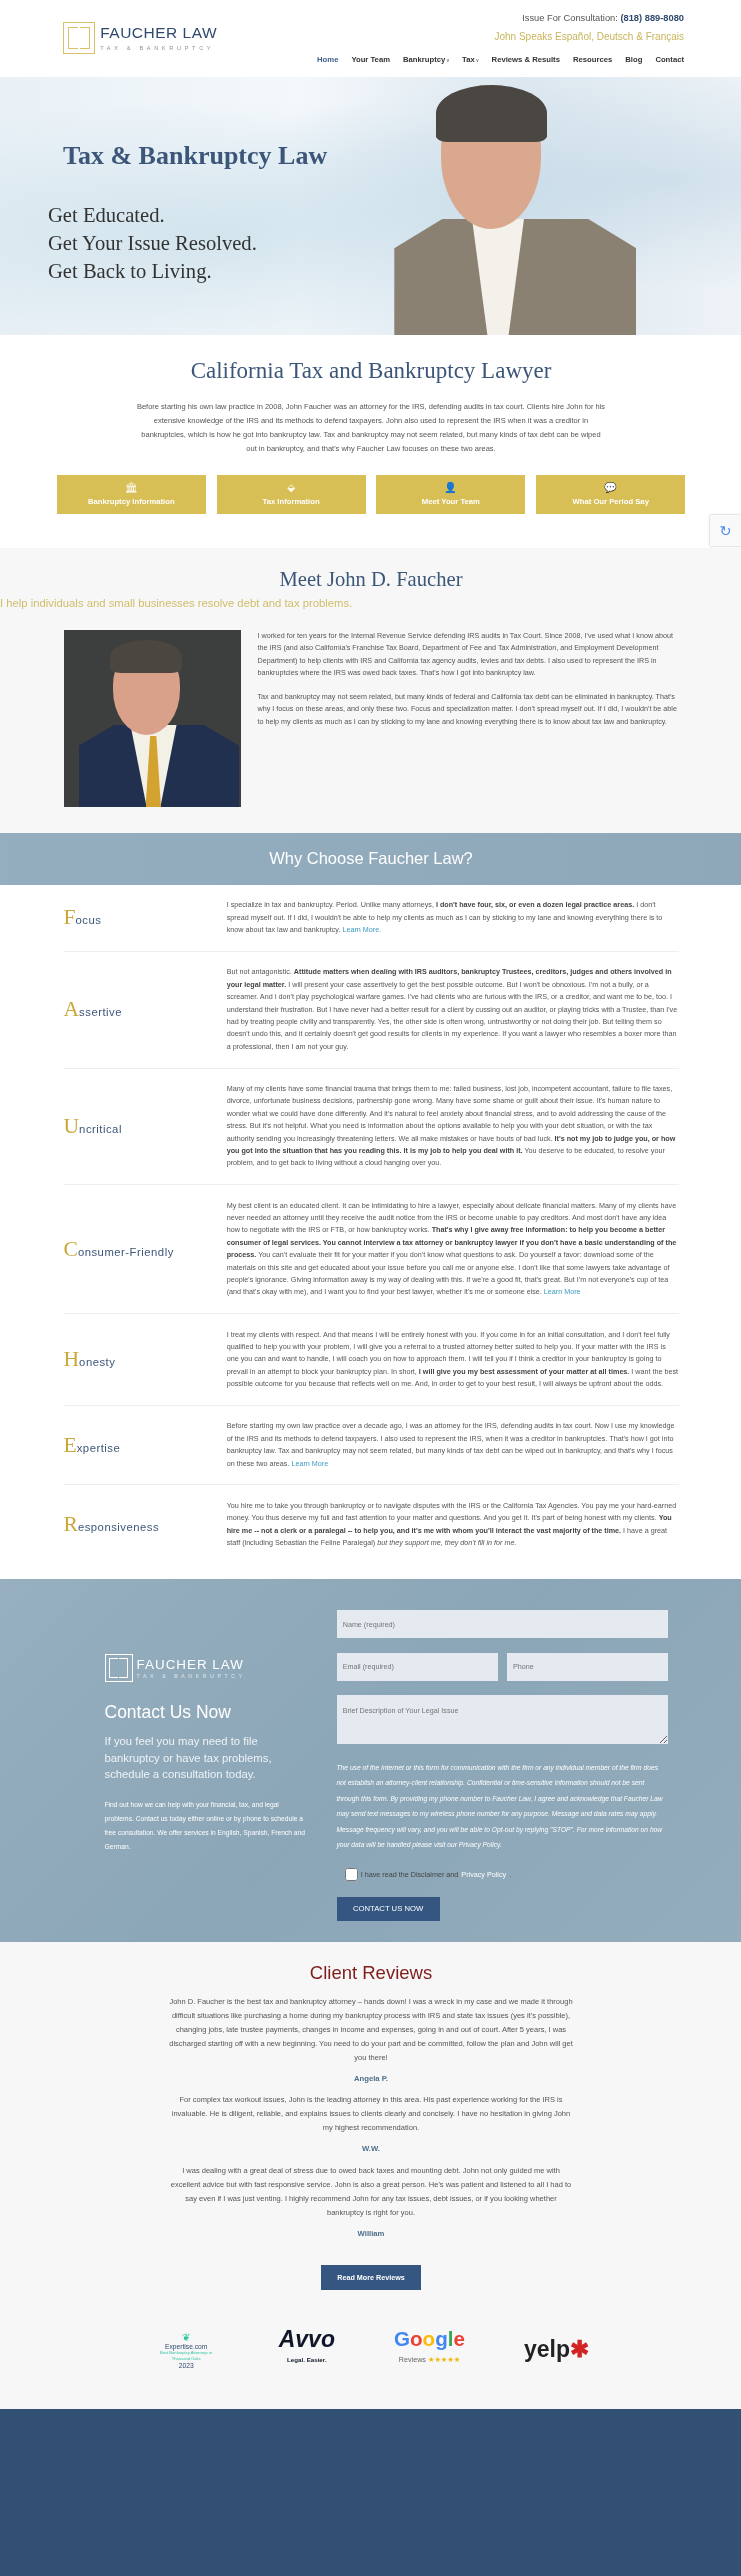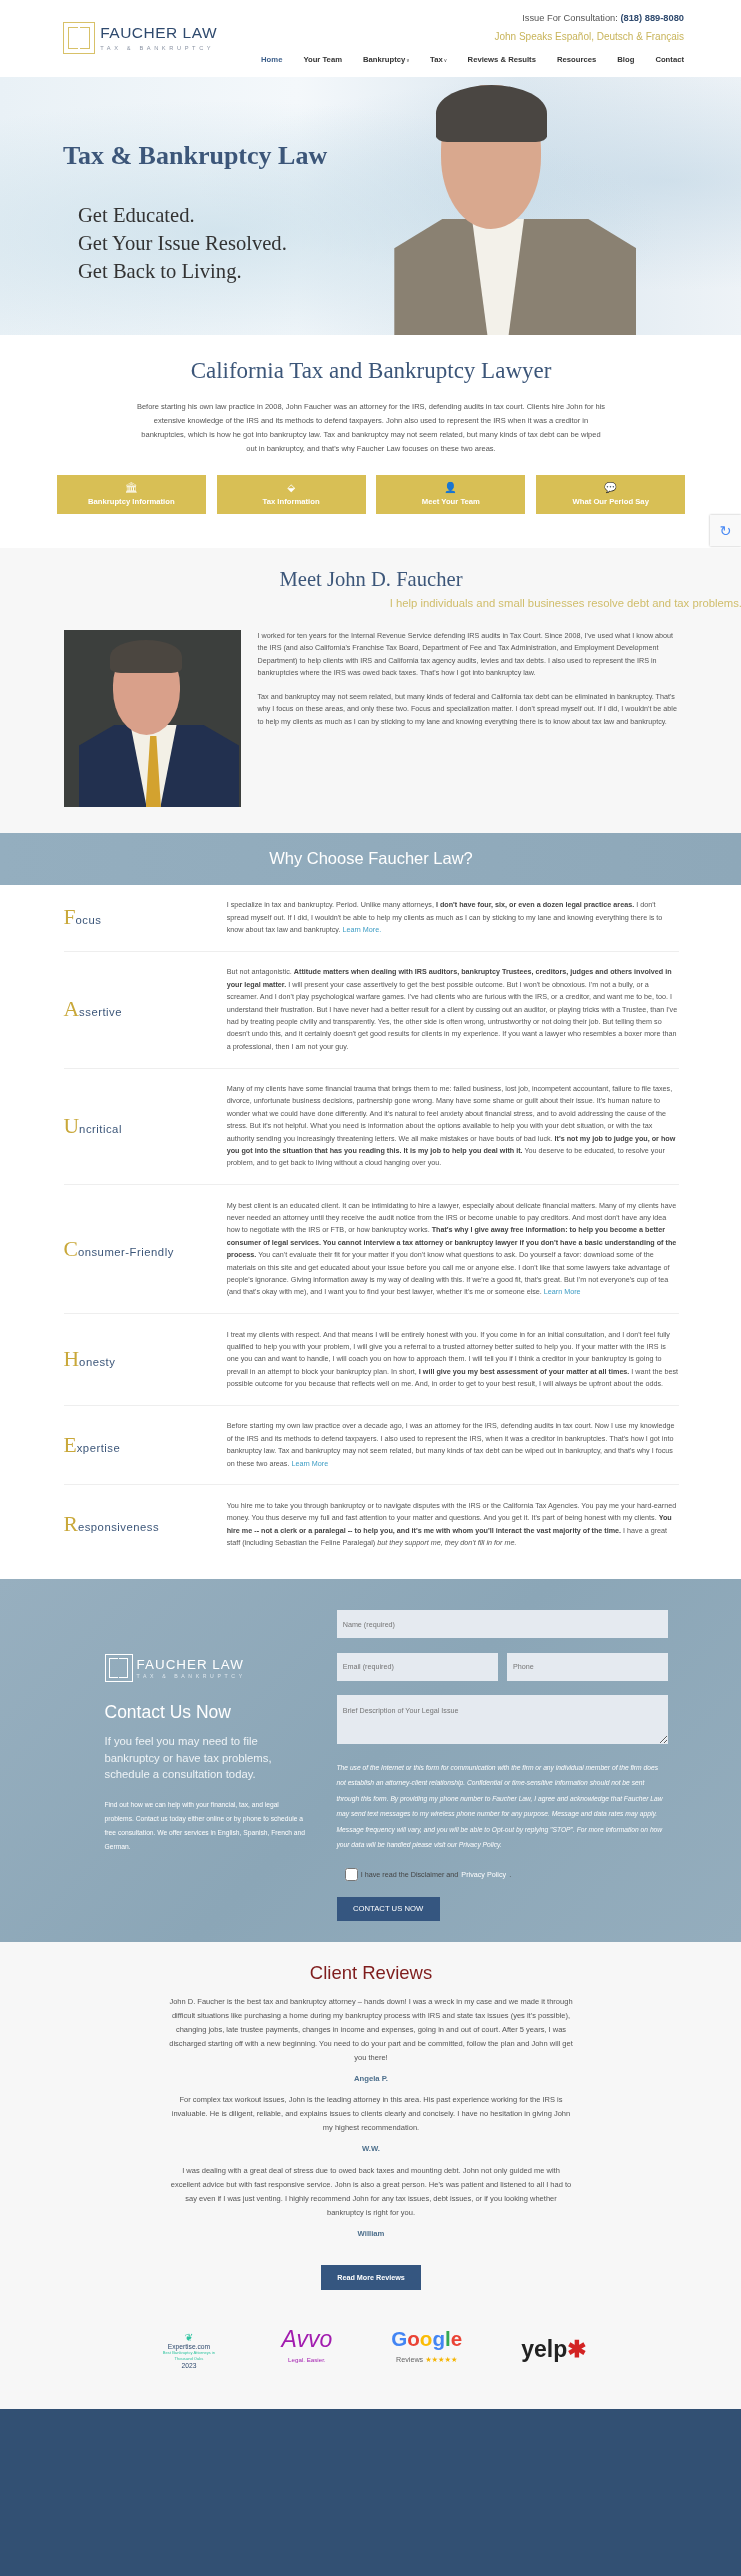--- a/index.html
+++ b/index.html
@@ -12,47 +12,47 @@
 .logo-mark{width:32px;height:32px;border:1.5px solid #d8c168;position:relative}
 .logo-mark:before{content:"";position:absolute;left:4.1px;top:4.1px;width:9.3px;height:20.6px;border:1.5px solid #d8c168;border-right:none}
 .logo-mark:after{content:"";position:absolute;right:4.1px;top:4.1px;width:9.3px;height:20.6px;border:1.5px solid #d8c168;border-left:none}
 .logo-text{margin-left:5.2px}
 .logo-name{font-size:15.5px;color:#2f4a6e;letter-spacing:0.5px}
 .logo-sub{font-size:5.7px;color:#8a93a3;letter-spacing:3.6px;margin-top:3.1px}
 .hdr-right{position:absolute;right:58px;top:9.3px;text-align:right}
 .call{font-size:9.3px;color:#555;margin-top:4.1px}
 .call b{color:#2f4a6e;font-weight:bold}
 .langs{font-size:10px;color:#c8b45a;margin-top:7.2px}
-.nav{display:flex;justify-content:center;gap:21px;margin-top:13.4px}
+.nav{display:flex;justify-content:center;gap:13px;margin-top:13.4px}
 .nav a{font-size:7.7px;color:#333;font-weight:bold}
 .nav a.active{color:#3d5f8a}
 .caret{font-size:4.6px;margin-left:1.5px;font-weight:normal}
 
 .hero{height:258px;position:relative;overflow:hidden;background:linear-gradient(90deg,#e9f1f6 0%,#f4f8fb 40%,#dde8f0 70%,#eef3f7 100%)}
 .hero-blur{position:absolute;inset:0;background:radial-gradient(ellipse at 30% 60%,rgba(180,210,225,.5),transparent 60%),radial-gradient(ellipse at 90% 40%,rgba(170,200,220,.4),transparent 50%)}
 .hero-title{position:absolute;left:63px;top:64px;font-size:26px;color:#3c5679}
-.hero-lines{position:absolute;left:78px;top:124px;font-size:20.6px;color:#333;line-height:28px}
+.hero-lines{position:absolute;left:48px;top:124px;font-size:20.6px;color:#333;line-height:28px}
 .hero-photo{position:absolute;left:384px;top:7.7px;width:252px;height:250px}
 .head{position:absolute;left:57px;top:0;width:100px;height:144px;background:#d9a88e;border-radius:45% 45% 50% 50%}
 .hair{position:absolute;left:52px;top:0;width:111px;height:57px;background:#4a4642;border-radius:50% 50% 10% 10%}
 .suit{position:absolute;left:10.3px;top:134px;width:242px;height:118px;background:#8a8172;clip-path:polygon(20% 0,80% 0,100% 25%,100% 100%,0 100%,0 25%)}
 .shirt{position:absolute;left:88px;top:134px;width:52px;height:118px;background:#f3f1ea;clip-path:polygon(0 0,100% 0,70% 100%,30% 100%)}
 
 .intro{padding:23px 0 15.5px;text-align:center}
 .intro h1{font-size:23px;color:#3c5679;font-weight:normal}
 .intro p{width:469px;margin:15.5px auto 0;font-size:7.5px;line-height:14px;color:#555}
 .tiles{display:flex;gap:10.8px;justify-content:center;margin-top:19.6px}
 .tile{width:149px;height:39px;background:#d8bf55;color:#fff;text-align:center;display:flex;flex-direction:column;align-items:center;justify-content:center;gap:4.1px}
 .tile-ic{font-size:10.3px;line-height:10.3px}
 .tile-lbl{font-size:7.7px;font-weight:bold}
 .recaptcha{position:absolute;right:0;top:515px;width:31px;height:31px;background:#f9f9f9;box-shadow:0 0 2.1px rgba(0,0,0,.3);display:flex;align-items:center;justify-content:center;font-size:14.4px;color:#4a8af4}
 
 .meet{background:#f7f7f7;padding:20.6px 0 26px;margin-top:18px}
 .meet h2{text-align:center;font-size:20.6px;color:#3c5679;font-weight:normal}
-.meet .tag{text-align:right;font-size:11.3px;color:#d0bd6a;margin-top:6.2px}
+.meet .tag{text-align:left;font-size:11.3px;color:#d0bd6a;margin-top:6.2px}
 .meet-row{display:flex;width:615px;margin:20.6px auto 0;gap:17px}
 .meet-photo{width:177px;height:177px;background:#3c3f3d;position:relative;overflow:hidden;flex:none}
 .mp-head{position:absolute;left:49px;top:15.5px;width:67px;height:90px;background:#d9a08a;border-radius:45% 45% 50% 50%}
 .mp-hair{position:absolute;left:46px;top:10.3px;width:72px;height:33px;background:#4b4640;border-radius:50% 50% 15% 15%}
 .mp-suit{position:absolute;left:15.5px;top:95px;width:160px;height:82px;background:#22304f;clip-path:polygon(22% 0,78% 0,100% 25%,100% 100%,0 100%,0 25%)}
 .mp-shirt{position:absolute;left:67px;top:95px;width:46px;height:82px;background:#f3f0e6;clip-path:polygon(0 0,100% 0,65% 100%,35% 100%)}
 .mp-tie{position:absolute;left:82px;top:106px;width:15.5px;height:72px;background:#d3a22f;clip-path:polygon(30% 0,70% 0,100% 100%,0 100%)}
 .meet-text{flex:1;font-size:7.2px;line-height:12.4px;color:#555}
 .meet-text p{margin-bottom:11.3px}
 .link{color:#3d9cc4}
@@ -92,21 +92,21 @@
 .reviews{background:#f7f7f7;padding:20.6px 0 31px;text-align:center}
 .reviews h2{font-size:18.5px;color:#7f1d1d;font-weight:normal}
 .rev{width:407px;margin:10.3px auto 0;font-size:7.5px;line-height:14px;color:#555}
 .rev-author{font-size:7.7px;color:#4d6f8c;font-weight:bold;margin-top:9.3px}
 .rev-btn{display:inline-block;margin-top:27px;background:#355680;color:#fff;font-weight:bold;font-size:7.2px;padding:8.2px 16.5px}
 .badges{display:flex;justify-content:center;gap:59px;margin-top:31px;align-items:center}
 .badge{height:57px;display:flex;align-items:center;justify-content:center;flex-direction:column}
 .b-exp{width:67px;color:#2f4a6e;font-size:6.7px;text-align:center}
 .b-exp .laurel{color:#2fc4a0;font-size:10.3px}
 .b-exp small{display:block;font-size:4.1px;color:#2fc4a0;line-height:5.7px}
-.b-avvo{color:#a21caf;font-size:23px;font-style:italic;font-weight:normal;line-height:20.6px}
+.b-avvo{color:#0f172a;font-size:23px;font-style:italic;font-weight:bold;line-height:20.6px}
 .b-avvo small{display:block;font-size:6.2px;font-style:normal;text-align:right}
 .b-google{font-size:20.6px;font-weight:bold;line-height:20.6px}
 .b-google small{display:block;font-size:7.2px;color:#666;font-weight:normal}
 .b-google small span{color:#f5b400}
 .b-yelp{font-size:23px;font-weight:bold;color:#222}
 .b-yelp span{color:#d32323}
 .footer{height:328px;background:#325073}
 </style>
 </head>
 <body>

